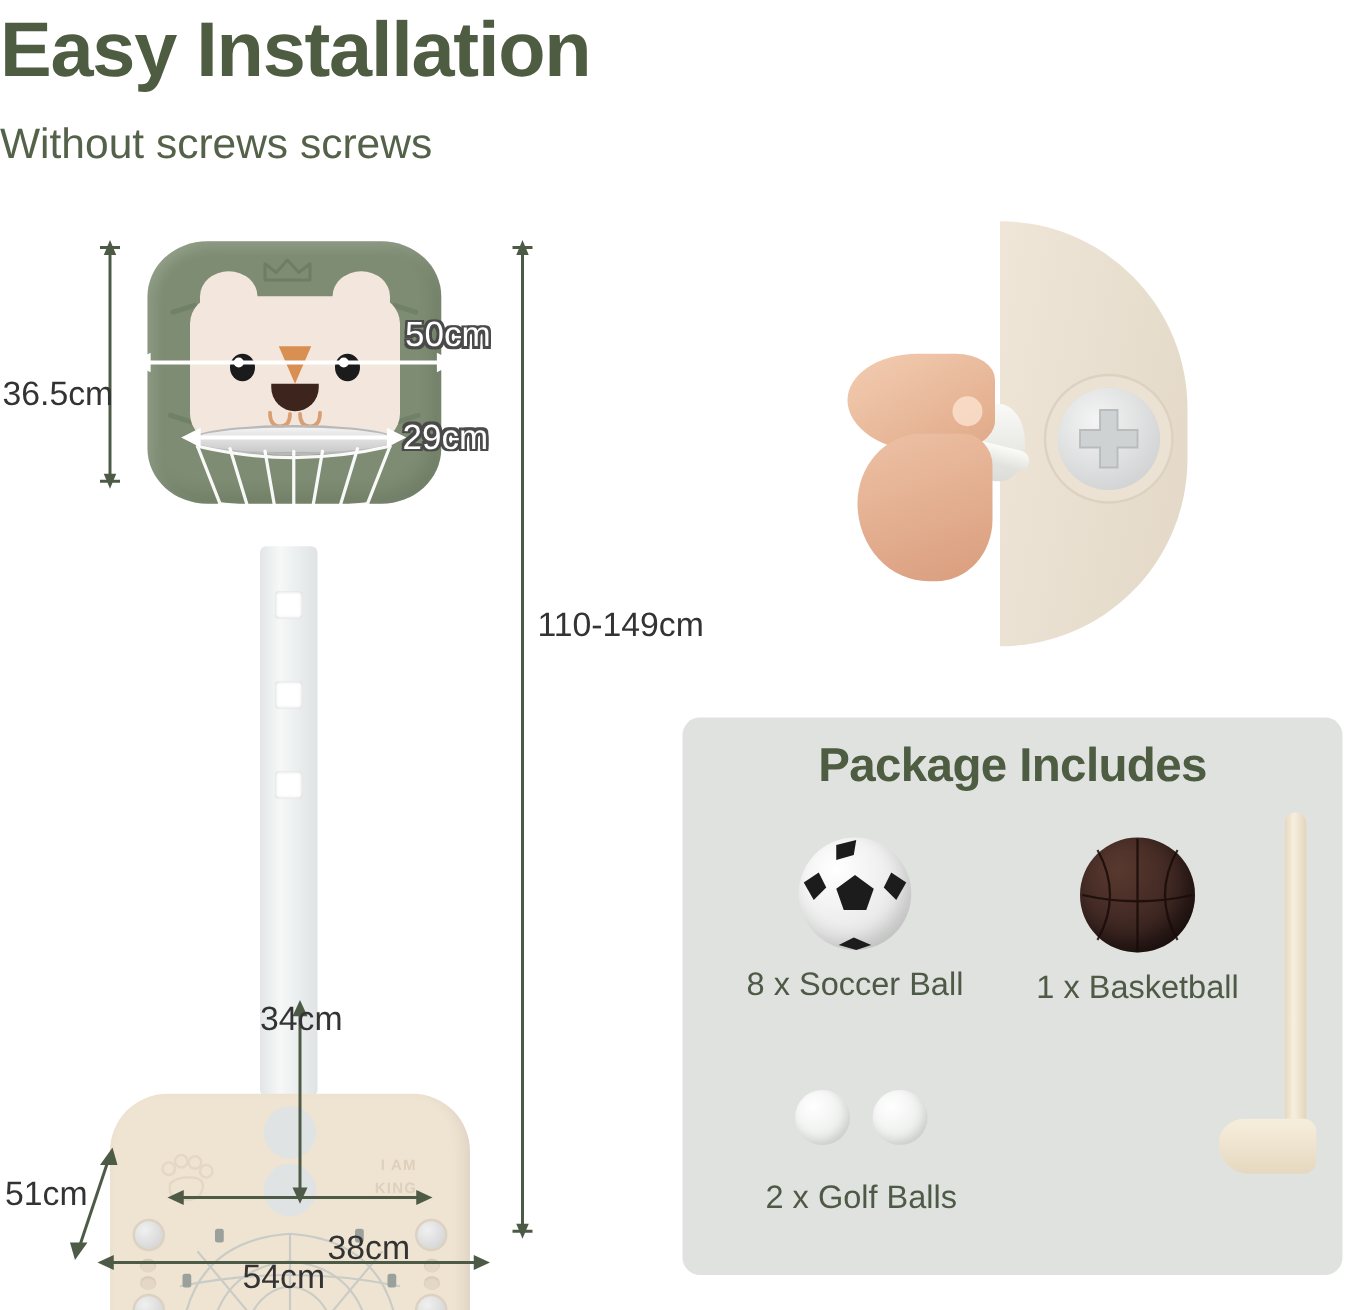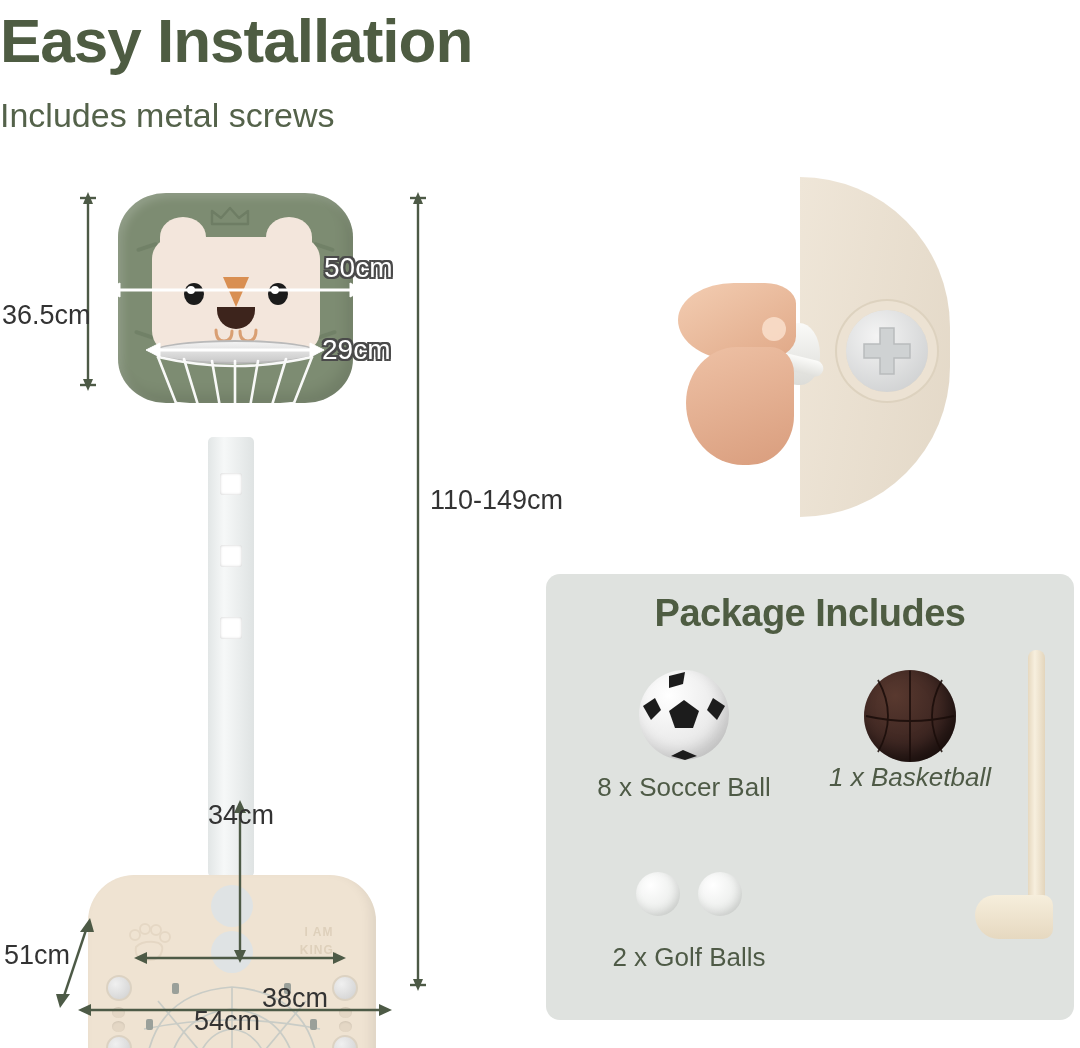--- a/index.html
+++ b/index.html
@@ -198,21 +198,21 @@
     position:absolute; left:975px; top:895px; width:78px; height:44px;
     background:linear-gradient(180deg,#f6eedc,#e6d8c0);
     border-radius:20px 10px 10px 24px;
   }
 </style>
 </head>
 <body>
 
 <div class="header">
   <div class="title">Easy Installation</div>
-  <div class="subtitle">Includes metal screws</div>
+  <div class="subtitle">Without screws screws</div>
 </div>
 
 <div class="product">
 
   <div class="backboard">
     <svg class="crown" viewBox="0 0 52 20">
       <path d="M2 18 L2 5 L11 12 L20 2 L29 12 L38 5 L38 18 Z" fill="none" stroke="#6e7d64" stroke-width="2.4" stroke-linejoin="round"></path>
     </svg>
     <div class="bb-tick" style="left:18px;  top:52px;  width:22px; height:4px; transform:rotate(-18deg);"></div>
     <div class="bb-tick" style="left:16px;  top:140px; width:22px; height:4px; transform:rotate(18deg);"></div>
@@ -400,21 +400,21 @@
     <div class="basket">
       <svg viewBox="0 0 92 92" style="position:absolute;inset:0;width:100%;height:100%;">
         <g fill="none" stroke="#190c09" stroke-width="1.8" opacity=".85">
           <path d="M46 1 L46 91"></path>
           <path d="M2 46 Q46 56 90 46"></path>
           <path d="M14 10 Q34 46 14 82"></path>
           <path d="M78 10 Q58 46 78 82"></path>
         </g>
       </svg>
     </div>
-    <div class="cap" style="font-style:italic;">1 x Basketball</div>
+    <div class="cap" style="margin-top:12px;">1 x Basketball</div>
   </div>
 
   <div class="pkg-item" style="left:28px; top:298px; width:230px;">
     <div style="height:56px;">
       <span class="gball"></span>
       <span class="gball" style="margin-left:14px;"></span>
     </div>
     <div class="cap" style="margin-top:14px;">2 x Golf Balls</div>
   </div>
 

